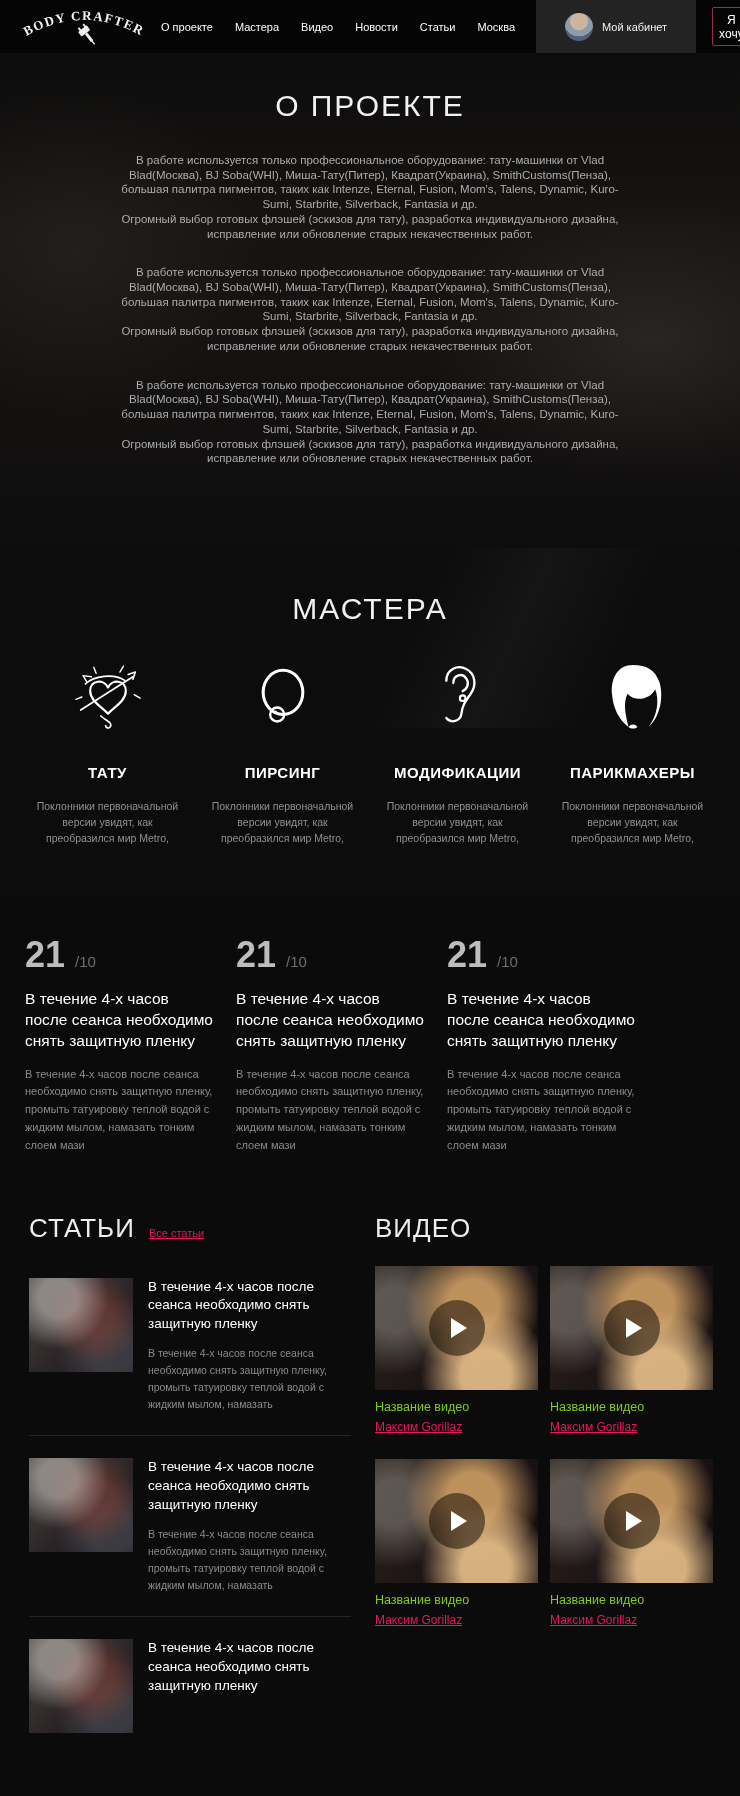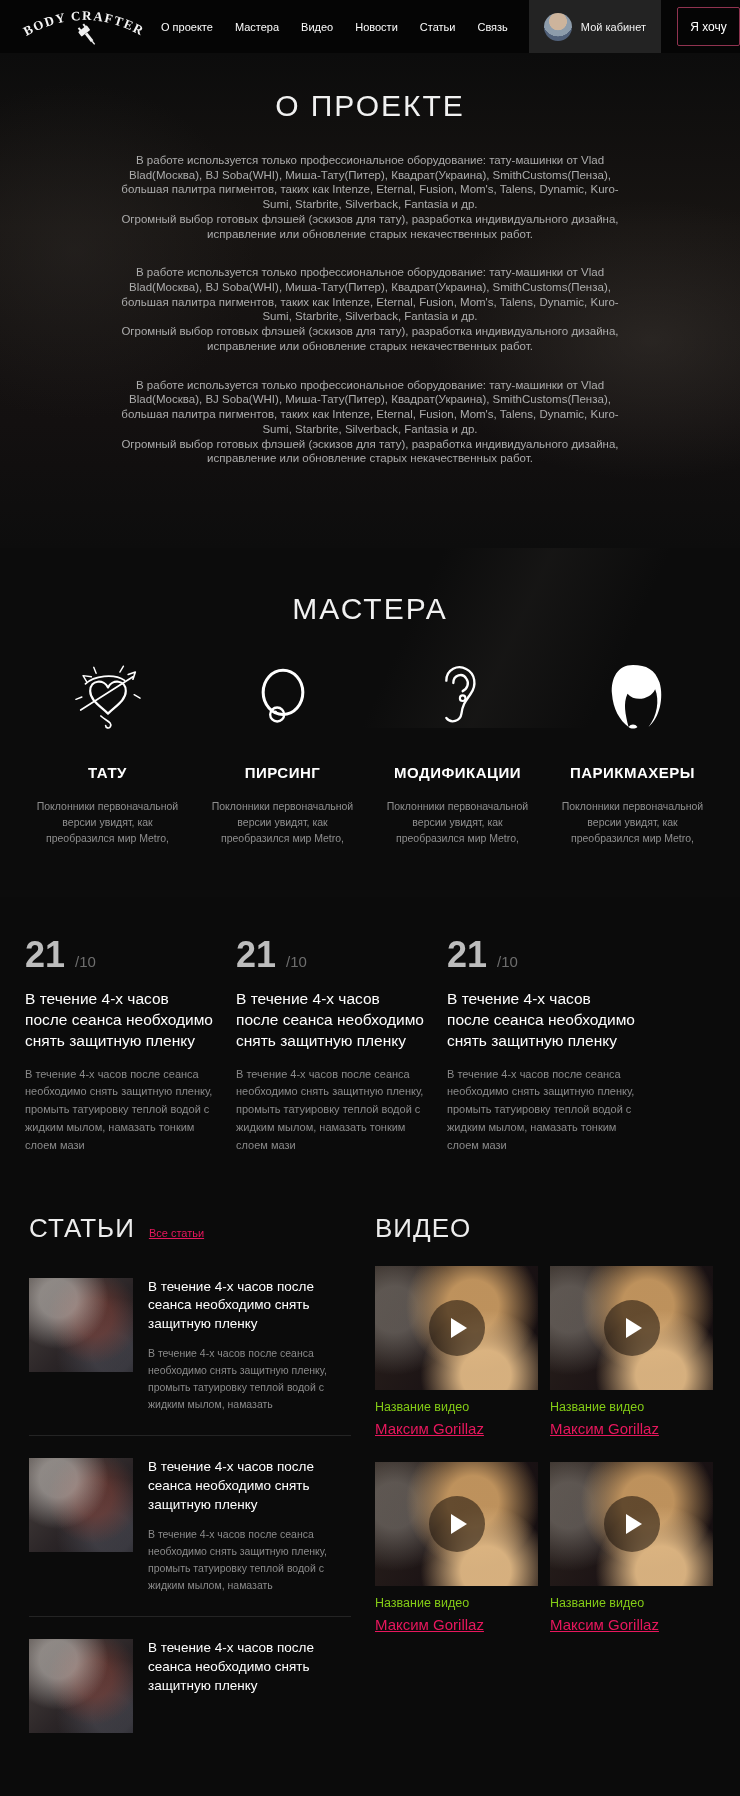--- a/index.html
+++ b/index.html
@@ -4,21 +4,21 @@
 <style>
   html,body{margin:0;padding:0;background:#0b0b0b;}
   body{width:740px;font-family:"Liberation Sans",sans-serif;color:#fff;-webkit-font-smoothing:antialiased;}
   a{text-decoration:none;color:inherit;}
 
   
   .topbar{height:53px;background:#050505;display:flex;align-items:center;padding:0 0 0 20px;box-sizing:border-box;}
   .logo{width:128px;height:50px;flex:none;cursor:pointer;}
   .nav{display:flex;align-items:center;margin-left:2px;}
   .nav a{font-size:11px;color:#fdfdfd;margin:0 11px;white-space:nowrap;}
-  .account{height:53px;background:#232323;display:flex;align-items:center;padding:0 15px;margin-left:10px;cursor:pointer;}
+  .account{height:53px;background:#232323;display:flex;align-items:center;padding:0 29px;margin-left:10px;cursor:pointer;}
   .avatar{width:28px;height:28px;border-radius:50%;flex:none;margin-right:9px;
     background:radial-gradient(circle at 50% 30%,#cdb49c 0 36%,#8d9cab 38% 62%,#51617a 63% 100%);}
   .account span{font-size:11px;color:#f2f2f2;white-space:nowrap;}
   .cta{margin:0 0 0 16px;width:112px;height:39px;background:transparent;border:1px solid #903350;border-radius:2px;
     color:#fff;font-size:12px;font-family:inherit;cursor:pointer;}
 
   
   .about{background-color:#131211;
     background-image:
       radial-gradient(ellipse 320px 200px at 88% 58%, rgba(72,66,60,.40), transparent 70%),
@@ -74,21 +74,21 @@
   .v-thumb{width:163px;height:124px;position:relative;cursor:pointer;background:
       radial-gradient(circle at 68% 88%, rgba(224,184,132,.95) 0 16%, transparent 42%),
       radial-gradient(circle at 60% 32%, rgba(198,152,96,.95) 0 20%, transparent 52%),
       radial-gradient(circle at 12% 35%, rgba(160,155,148,.45) 0 14%, transparent 40%),
       linear-gradient(120deg,#2a211c,#1a1214 60%,#130d0f);}
   .play{position:absolute;left:50%;top:50%;width:56px;height:56px;margin:-28px 0 0 -28px;border-radius:50%;
       background:rgba(25,16,10,.55);}
   .play:after{content:"";position:absolute;left:22px;top:18px;border-style:solid;border-width:10px 0 10px 16px;
       border-color:transparent transparent transparent #fff;}
   .v-card h4{font-size:12.5px;font-weight:400;color:#84cc16;margin:10px 0 0 0;}
-  .v-card .link-pink{display:inline-block;margin-top:6px;font-size:15px;}
+  .v-card .link-pink{display:inline-block;margin-top:6px;font-size:12px;}
 </style>
 </head>
 <body>
 
 <header class="topbar">
   <div class="logo">
     <svg width="128" height="50" viewBox="0 0 128 50">
       <path id="logoArc" d="M10 32 Q64 4 118 32" fill="none"></path>
       <text font-size="13" font-weight="bold" fill="#f5f5f5" font-family="Liberation Serif, serif" letter-spacing="1.5">
         <textPath href="#logoArc" startOffset="50%" text-anchor="middle">BODY CRAFTER</textPath>
@@ -101,21 +101,21 @@
         <rect x="4.8" y="16" width="1.4" height="4"></rect>
       </g>
     </svg>
   </div>
   <nav class="nav">
     <a href="#">О проекте</a>
     <a href="#">Мастера</a>
     <a href="#">Видео</a>
     <a href="#">Новости</a>
     <a href="#">Статьи</a>
-    <a href="#">Связь</a>
+    <a href="#">Москва</a>
   </nav>
   <div class="account">
     <div class="avatar"></div>
     <span>Мой кабинет</span>
   </div>
   <button class="cta">Я хочу</button>
 </header>
 
 <section class="about">
   <h1 class="sec-title">О ПРОЕКТЕ</h1>

